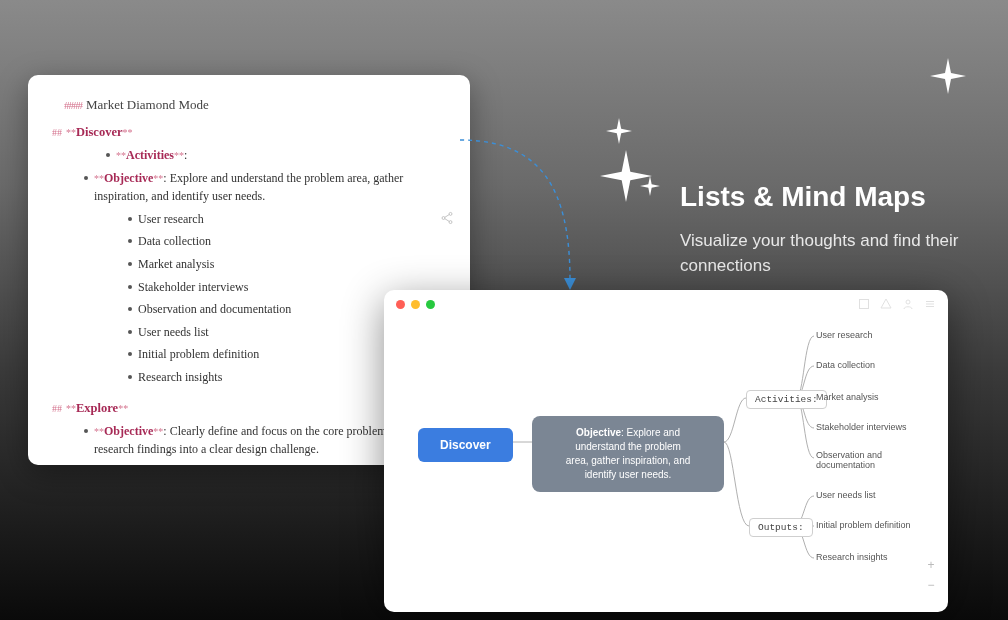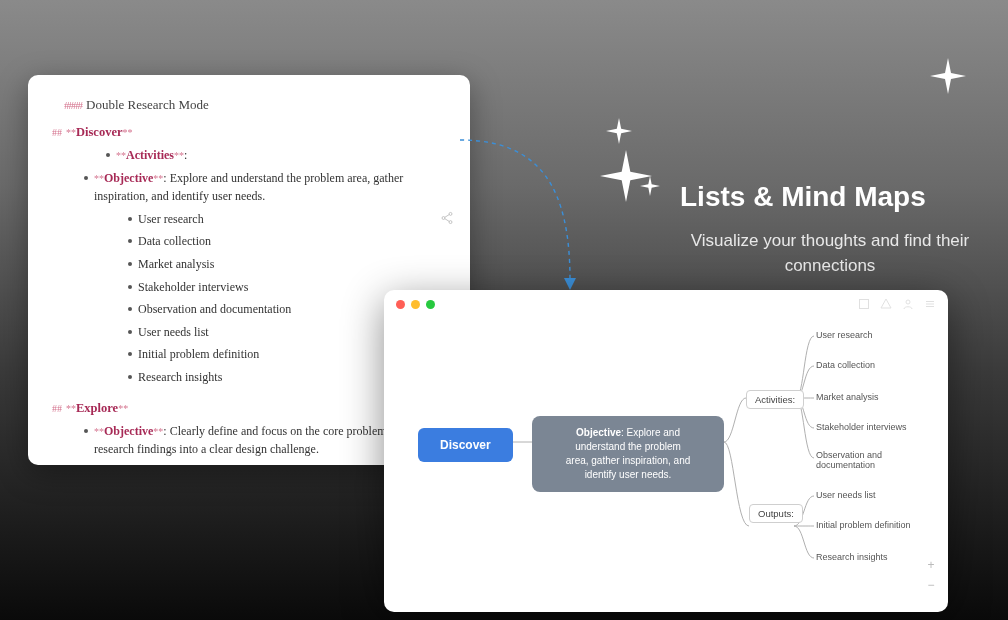--- a/index.html
+++ b/index.html
@@ -22,21 +22,20 @@
     font-size: 28px;
     font-weight: 700;
     margin-bottom: 16px;
     margin-top: 41px;
   }
   .hero-subtitle {
     font-size: 17px;
     font-weight: 400;
     line-height: 1.45;
     color: #e8e8e8;
-    text-align: center;
   }
 
   
   .sparkle { position: absolute; fill: #fff; }
 
   
   .doc-panel {
     position: absolute;
     left: 28px;
     top: 75px;
@@ -102,23 +101,24 @@
     width: 192px;
     background: #7b8694; color: #fff;
     padding: 10px 31px; border-radius: 8px;
     font-size: 10px; text-align: center; line-height: 1.4;
   }
   .mm-obj .obj-label { font-weight: 600; }
   .mm-branch {
     border: 1px solid #cfcfcf; border-radius: 4px;
     padding: 3px 8px; color: #444; background: #fff;
     font-size: 9.5px;
+    font-family: Liberation Mono, monospace;
   }
   .mm-activities { left: 362px; top: 100px; }
-  .mm-outputs { left: 365px; top: 214px; }
+  .mm-outputs { left: 365px; top: 228px; }
   .mm-leaf { color: #555; font-size: 9px; white-space: nowrap; }
   .leaf-a1 { left: 432px; top: 40px; }
   .leaf-a2 { left: 432px; top: 70px; }
   .leaf-a3 { left: 432px; top: 102px; }
   .leaf-a4 { left: 432px; top: 132px; }
   .leaf-a5 { left: 432px; top: 160px; width: 90px; white-space: normal; }
   .leaf-o1 { left: 432px; top: 200px; }
   .leaf-o2 { left: 432px; top: 230px; }
   .leaf-o3 { left: 432px; top: 262px; }
 
@@ -154,21 +154,21 @@
   <svg class="share-icon" viewBox="0 0 24 24">
       <circle cx="18" cy="5" r="2.5"></circle>
       <circle cx="6" cy="12" r="2.5"></circle>
       <circle cx="18" cy="19" r="2.5"></circle>
       <line x1="8" y1="11" x2="16" y2="6"></line>
       <line x1="8" y1="13" x2="16" y2="18"></line>
     </svg>
 
   <div class="doc-title-row">
     <span class="heading-marker">####</span>
-    <span class="doc-title">Double Research Mode</span>
+    <span class="doc-title">Market Diamond Mode</span>
   </div>
 
   <div class="section">
     <div class="section-title-row">
       <span class="section-marker">##</span>
       <span><span class="star">**</span><span class="section-title">Discover</span><span class="star">**</span></span>
     </div>
     <div class="bullet-row lv2">
       <span class="bullet-dot"></span>
       <span><span class="star">**</span><span class="bold-key">Activities</span><span class="star">**</span>:</span>

